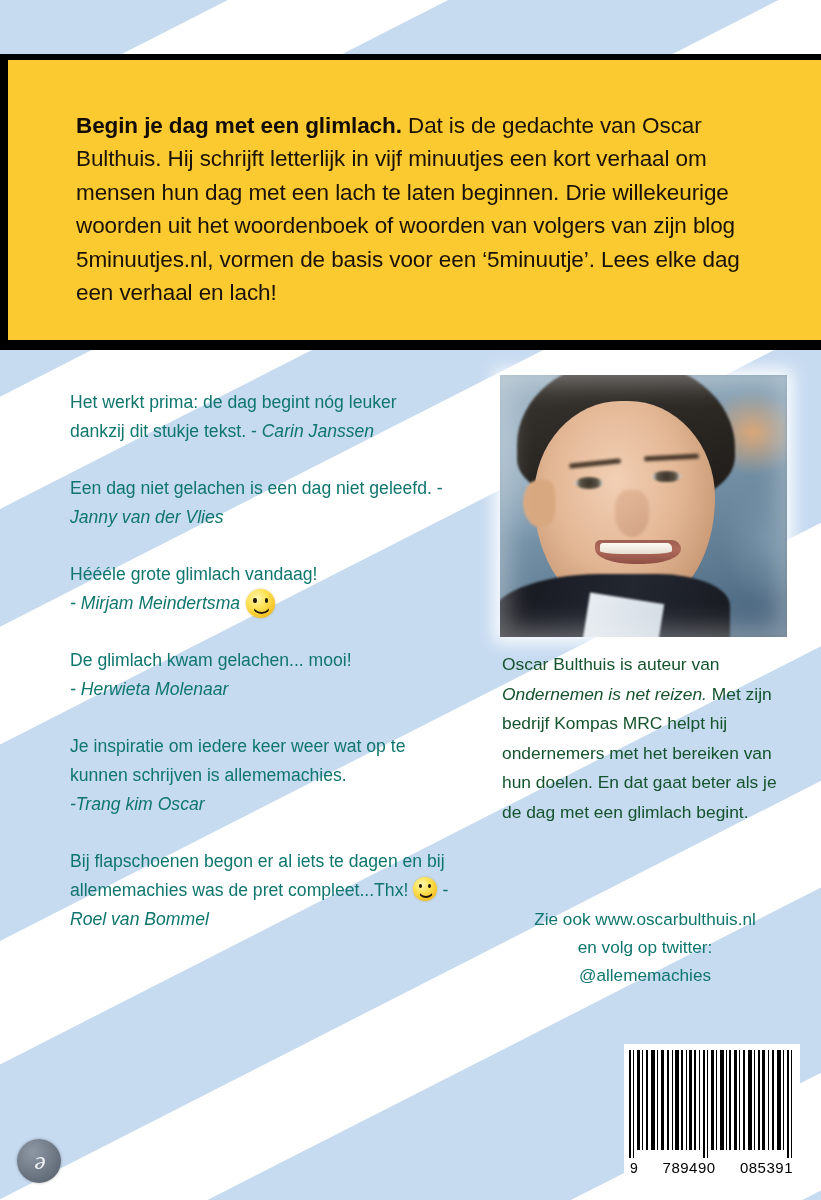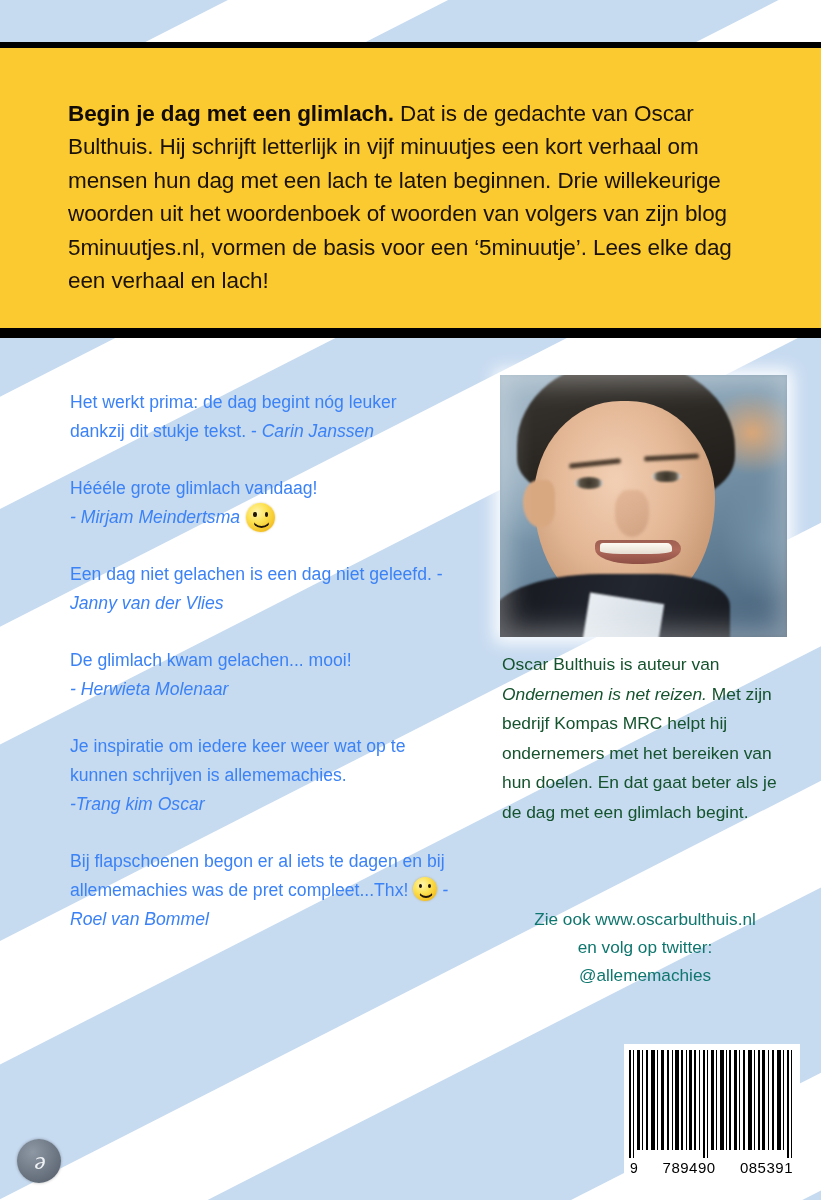--- a/index.html
+++ b/index.html
@@ -28,42 +28,42 @@
   .stripe.s1{top:250px;height:120px;}
   .stripe.s2{top:470px;height:150px;}
   .stripe.s3{top:720px;height:105px;}
   .stripe.s4{top:930px;height:175px;}
   .stripe.s5{top:1215px;height:120px;}
   .stripe.s6{top:1430px;height:165px;}
   .stripe.s7{top:1700px;height:110px;}
 
   
   .blurb-band{
-    position:absolute;left:0;top:42px;width:821px;height:296px;
+    position:absolute;left:0;top:54px;width:821px;height:296px;
     background:#000000;
     box-sizing:border-box;
-    padding:6px 0 10px 0;
+    padding:6px 0 10px 8px;
   }
   .blurb-inner{
     width:821px;height:280px;background:#fbc930;
     box-sizing:border-box;
     padding:26px 58px 0 68px;
   }
   .blurb-text{
     font-size:22.5px;line-height:33.5px;color:#1a1208;
     letter-spacing:-0.1px;
   }
   .blurb-text b{font-weight:bold;color:#120c04;}
 
   
   .quotes{
     position:absolute;left:70px;top:388px;width:380px;
   }
   .quote{
-    font-size:17.6px;line-height:29px;color:#3b82f6;
+    font-size:17.6px;line-height:29px;color:#0f766e;
     margin-bottom:28px;
   }
   .quote .src{font-style:italic;}
   .q-smiley-line{display:flex;align-items:center;gap:6px;}
 
   .smiley{
     display:inline-block;vertical-align:-5px;
     width:24px;height:24px;border-radius:50%;
     background:radial-gradient(circle at 38% 32%, #fff6b0 0%, #fde253 38%, #f5c326 72%, #d79c12 100%);
     position:relative;flex:0 0 auto;
@@ -210,33 +210,33 @@
     </div>
   </div>
 
   <div class="quotes">
 
     <div class="quote">
       <span>Het werkt prima: de dag begint nóg leuker dankzij dit stukje tekst. - </span><span class="src">Carin Janssen</span>
     </div>
 
     <div class="quote">
+      <span>Een dag niet gelachen is een dag niet geleefd. - </span><span class="src">Janny van der Vlies</span>
+    </div>
+
+    <div class="quote">
       <div>Héééle grote glimlach vandaag!</div>
       <div class="q-smiley-line">
         <span class="src">- Mirjam Meindertsma</span>
         <span class="smiley big">
             <i class="l"></i>
             <i class="r"></i>
             <u></u>
           </span>
       </div>
-    </div>
-
-    <div class="quote">
-      <span>Een dag niet gelachen is een dag niet geleefd. - </span><span class="src">Janny van der Vlies</span>
     </div>
 
     <div class="quote">
       <div>De glimlach kwam gelachen... mooi!</div>
       <div class="src">- Herwieta Molenaar</div>
     </div>
 
 
     <div class="quote" style="margin-top:26px;">
       <div>Je inspiratie om iedere keer weer wat op te kunnen schrijven is allememachies.</div>

